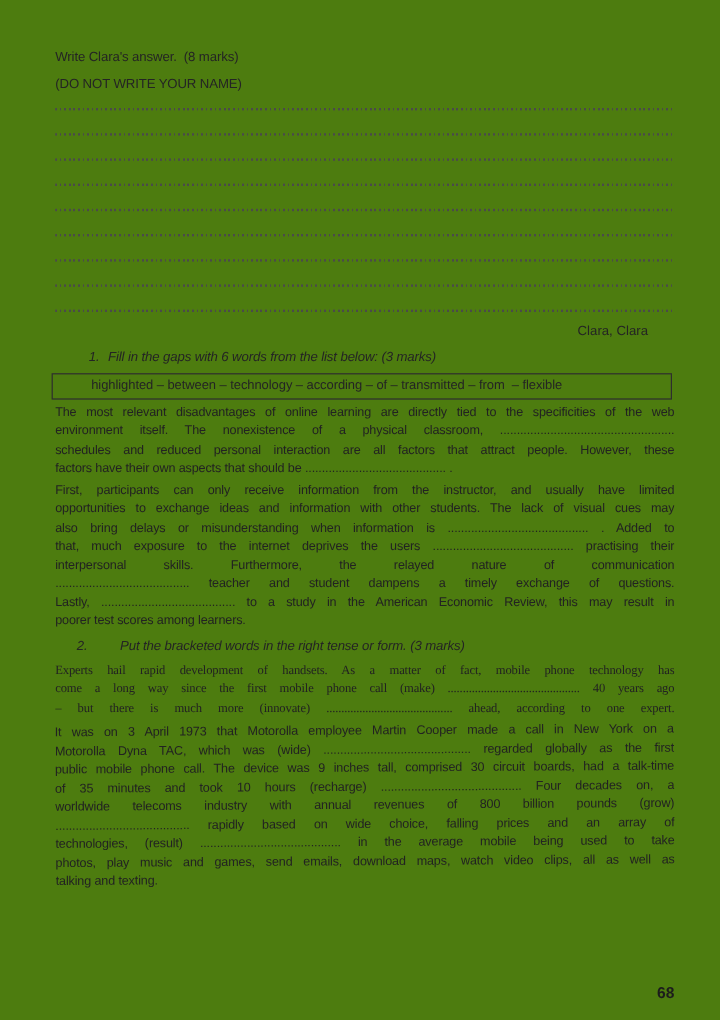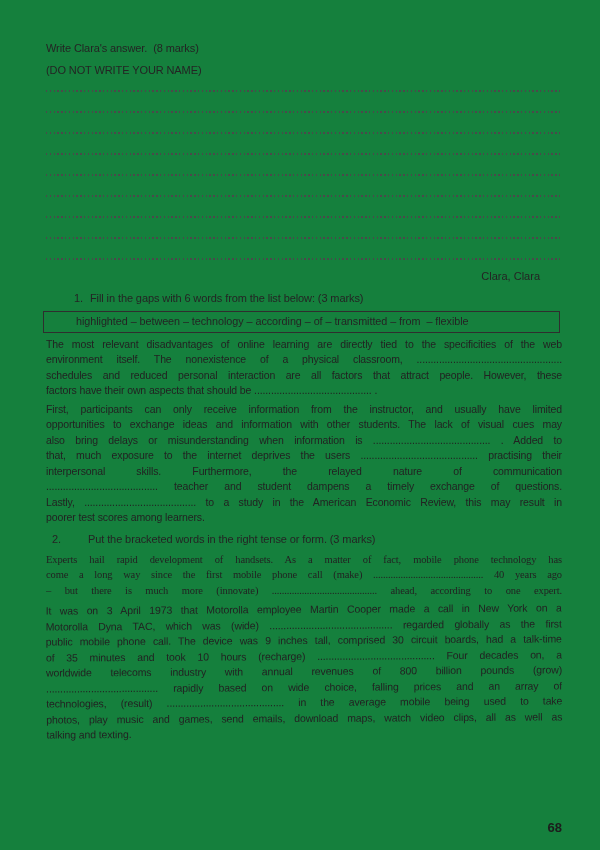--- a/index.html
+++ b/index.html
@@ -1,34 +1,34 @@
 <!DOCTYPE html>
 <html><head>
 <meta charset="utf-8">
 <style>
   html,body{margin:0;padding:0;background:#e8e8e6;}
   .page{
     position:relative;width:600px;height:850px;margin:0 auto;
-    background:#15803d;overflow:hidden;
+    background:#4d7c0f;overflow:hidden;
     font-family:"Liberation Sans",sans-serif;color:#242424;
   }
   .content{position:absolute;left:46px;top:40px;width:516px;}
   .topline{font-size:11px;line-height:17px;letter-spacing:-0.1px;}
   .noname{margin-top:5px;}
   .salutation{margin-top:5px;}
   .answer-lines{margin-top:11px;}
   .ansline{
     height:1.8px;margin-bottom:19.2px;
     background:repeating-linear-gradient(90deg,#4a4a4a 0 1.4px,transparent 1.4px 3.8px);
   }
   .closing{margin-top:-11px;text-align:right;padding-right:22px;font-size:11px;line-height:17px;}
   .sec-heading{margin-left:18px;margin-top:21px;font-size:11px;line-height:17px;letter-spacing:-0.1px;}
-  .task-line{font-size:11px;line-height:17px;letter-spacing:-0.1px;}
+  .task-line{font-size:11px;line-height:17px;letter-spacing:-0.1px;font-style:italic;}
   .t1{margin-left:28px;margin-top:5px;}
-  .t2{margin-left:6px;margin-top:5px;}
+  .t2{margin-left:18px;margin-top:5px;}
   .tnum1{display:inline-block;width:16px;}
   .tnum2{display:inline-block;width:36px;}
   .word-bank{
     margin:4px 2px 0 -3px;border:1.5px solid #2e2e2e;
     padding:2px 4px 3px 32px;font-size:10.8px;line-height:15px;letter-spacing:-0.05px;
   }
   .para{font-size:10.5px;letter-spacing:-0.12px;color:#222;}
   #para-a{margin-top:4px;}
   #para-b{margin-top:3px;}
   #para-c{margin-top:4px;font-family:Liberation Serif, serif;}

